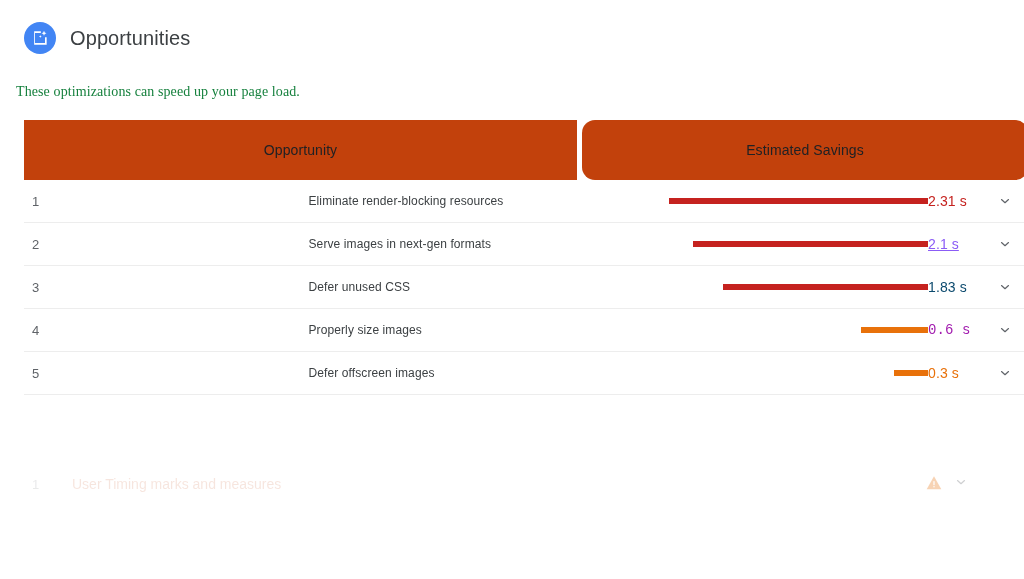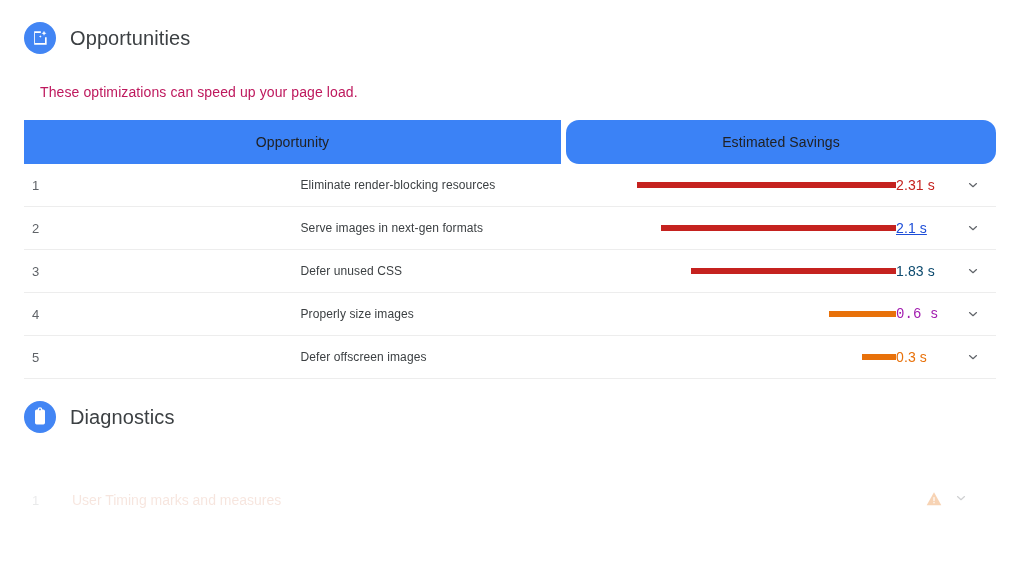--- a/index.html
+++ b/index.html
@@ -42,43 +42,44 @@
   }
   .section-icon svg { display: block; }
   .section-title {
     font-size: 20px;
     line-height: 28px;
     font-weight: 400;
     color: #3c4043;
     letter-spacing: 0.1px;
   }
   .section-desc {
-    padding-left: 40px;
+    padding-left: 16px;
     font-size: 14px;
     line-height: 20px;
-    color: #be185d;
-    letter-spacing: 0.1px;
+    color: #15803d;
+    letter-spacing: 0.1px;
+    font-family: Liberation Serif, serif;
   }
 
   
   .audit-table {
     margin-left: 24px;
     width: 956px;
     border-collapse: separate;
     border-spacing: 0;
     table-layout: fixed;
   }
   .audit-table th {
-    background: #3b82f6;
+    background: #c2410c;
     font-size: 14px;
     font-weight: 400;
     color: #202124;
     text-align: center;
     height: 36px;
-    padding: 4px;
+    padding: 12px;
     letter-spacing: 0.1px;
   }
   th.col-opportunity { width: 529px; }
   th.col-gap {
     width: 5px;
     background: #ffffff;
     padding: 0;
   }
   th.col-savings { width: 422px; border-radius: 13px; }
 
@@ -218,21 +219,21 @@
         </tr>
         <tr>
           <td class="cell-index">2</td>
           <td class="cell-title">Serve images in next-gen formats</td>
           <td></td>
           <td class="cell-savings">
             <div class="savings-wrap">
               <div class="bar-track">
                 <div class="bar-fill" style="width:235px;background:#c5221f;"></div>
               </div>
-              <div class="savings-value" style="color:#1d4ed8;text-decoration:underline;">2.1 s</div>
+              <div class="savings-value" style="color:#8b5cf6;text-decoration:underline;">2.1 s</div>
               <div class="chev">
                 <svg width="14" height="14" viewBox="0 0 24 24" aria-hidden="true">
                   <path fill="none" stroke="#5f6368" stroke-width="2" stroke-linecap="round" stroke-linejoin="round" opacity="1" d="M6 9.5l6 5.5 6-5.5"></path>
                 </svg>
               </div>
             </div>
           </td>
         </tr>
         <tr>
           <td class="cell-index">3</td>
@@ -285,28 +286,20 @@
                   <path fill="none" stroke="#5f6368" stroke-width="2" stroke-linecap="round" stroke-linejoin="round" opacity="1" d="M6 9.5l6 5.5 6-5.5"></path>
                 </svg>
               </div>
             </div>
           </td>
         </tr>
       </tbody>
   </table>
 
   <div style="height:22px"></div>
-  <div class="section-head">
-    <span class="section-icon">
-      <svg width="20" height="20" viewBox="0 0 24 24" aria-hidden="true">
-        <path fill="#ffffff" d="M16 3h-1.2a2.8 2.8 0 0 0-5.6 0H8a2 2 0 0 0-2 2v14a2 2 0 0 0 2 2h8a2 2 0 0 0 2-2V5a2 2 0 0 0-2-2zm-4-1.1c.6 0 1.1.5 1.1 1.1S12.6 4.1 12 4.1 10.9 3.6 10.9 3 11.4 1.9 12 1.9z"></path>
-      </svg>
-    </span>
-    <span class="section-title">Diagnostics</span>
-  </div>
 
   <div style="height:30px"></div>
 
   <div style="height:16px"></div>
   <table class="diag-table">
     <tbody id="diag-body">
         <tr>
           <td class="cell-index faded" style="width: 32px; padding-left: 8px; font-size: 13px; color: rgb(95, 99, 104);">1</td>
           <td class="cell-title faded" style="padding-left: 8px; font-size: 14px; color: #c2410c;">User Timing marks and measures</td>
           <td style="width: 430px;">

